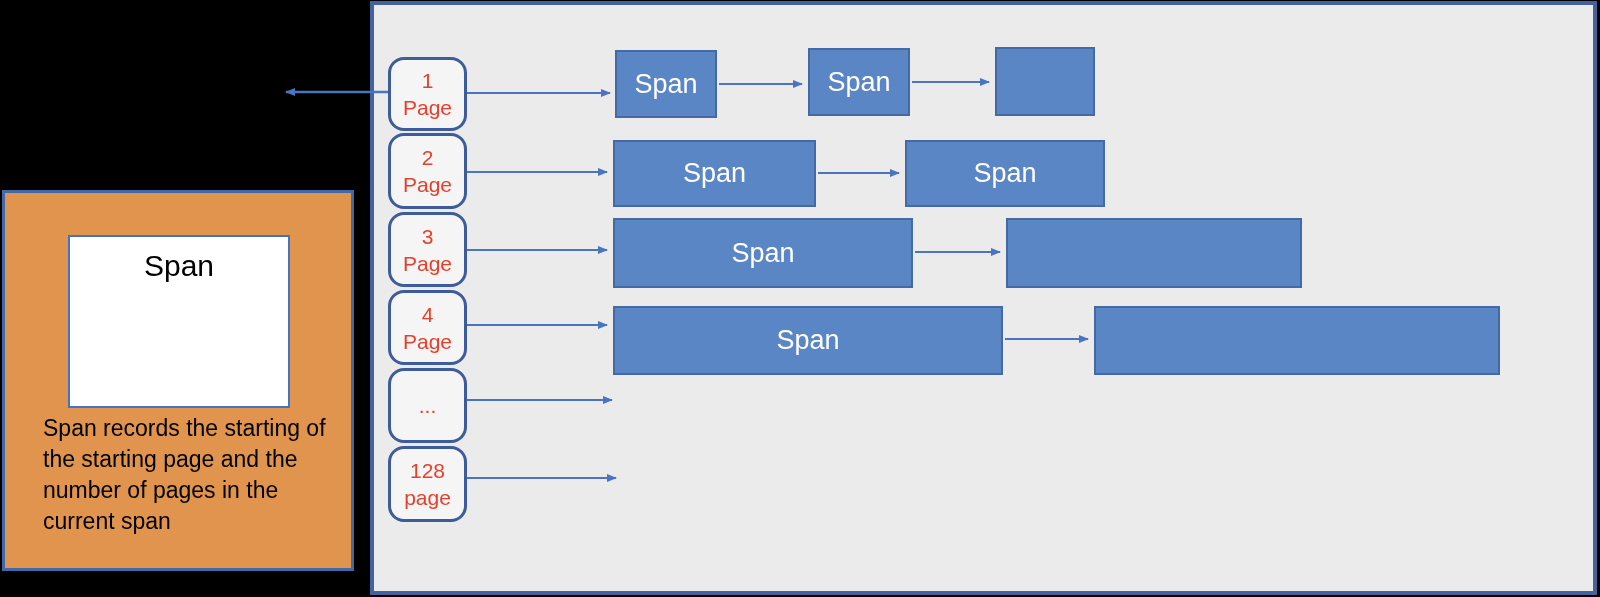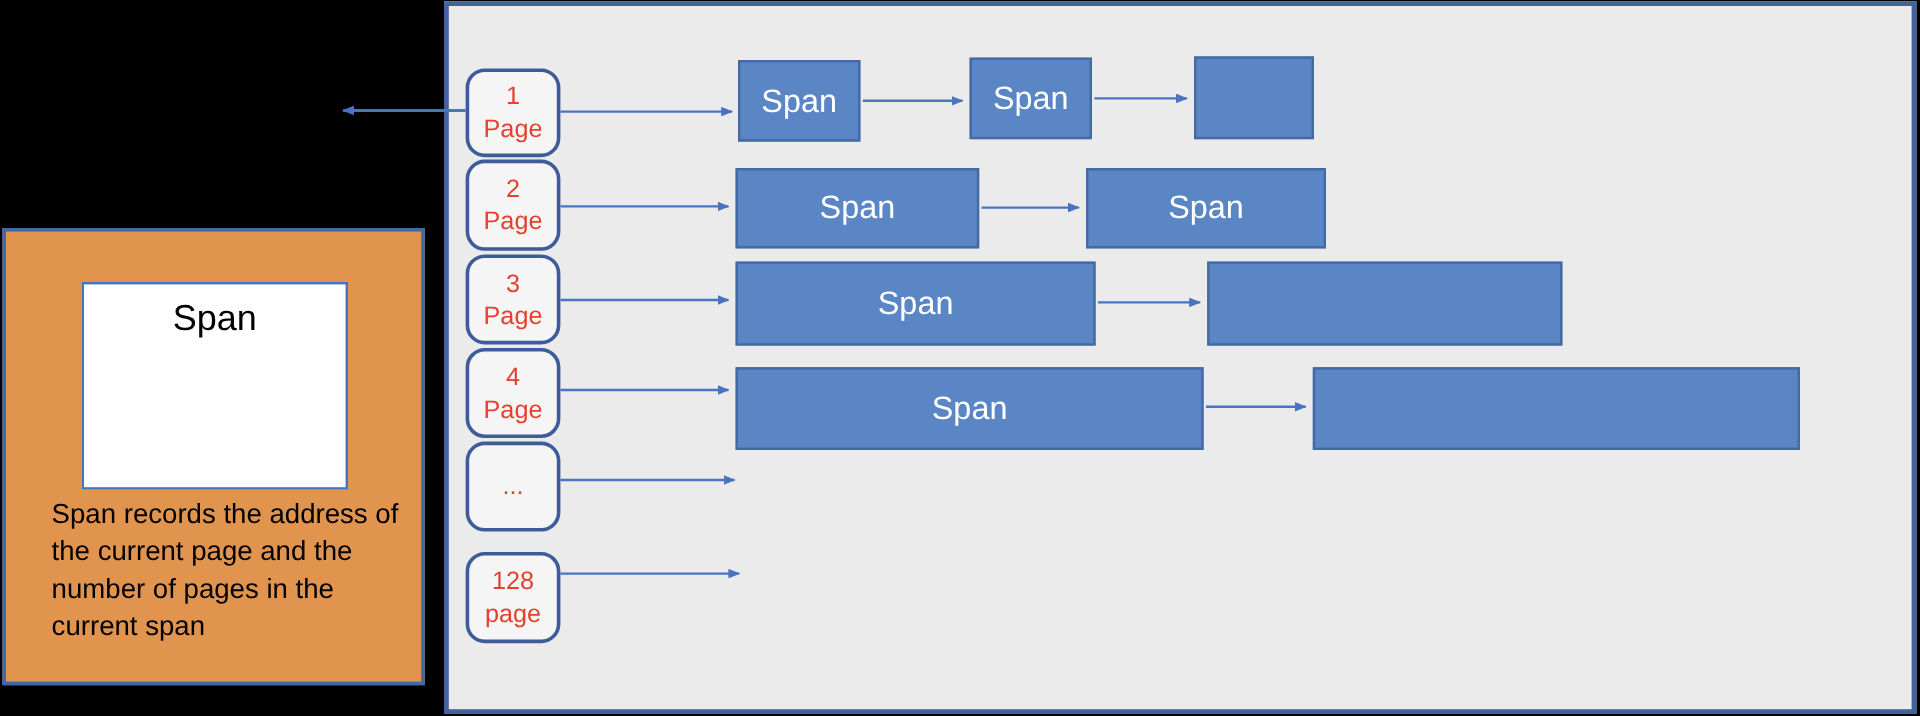--- a/index.html
+++ b/index.html
@@ -117,21 +117,21 @@
     <div>Page</div>
   </div>
   <div class="bucket" style="top:290px;height:75px">
     <div>4</div>
     <div>Page</div>
   </div>
   <div class="bucket" style="top:368px;height:75px">
     <div>...</div>
     <div></div>
   </div>
-  <div class="bucket" style="top:460px;height:76px">
+  <div class="bucket" style="top:446px;height:76px">
     <div>128</div>
     <div>page</div>
   </div>
 
   <div class="span-box" style="left:615px;top:50px;width:102px;height:68px">Span</div>
   <div class="span-box" style="left:808px;top:48px;width:102px;height:68px">Span</div>
   <div class="span-box" style="left:995px;top:47px;width:100px;height:69px"></div>
 
   <div class="span-box" style="left:613px;top:140px;width:203px;height:67px">Span</div>
   <div class="span-box" style="left:905px;top:140px;width:200px;height:67px">Span</div>
@@ -139,21 +139,21 @@
   <div class="span-box" style="left:613px;top:218px;width:300px;height:70px">Span</div>
   <div class="span-box" style="left:1006px;top:218px;width:296px;height:70px"></div>
 
   <div class="span-box" style="left:613px;top:306px;width:390px;height:69px">Span</div>
   <div class="span-box" style="left:1094px;top:306px;width:406px;height:69px"></div>
 
   <div class="note">
     <div class="struct">
       <div class="struct-title">Span</div>
     </div>
-    <div class="caption">Span records the address of the current page and the number of pages in the current span</div>
+    <div class="caption">Span records the starting of the starting page and the number of pages in the current span</div>
   </div>
 
   <svg class="arrow-layer" width="1600" height="597" viewBox="0 0 1600 597">
     <defs>
       <marker id="ah" markerWidth="10" markerHeight="8" refX="9" refY="4" orient="auto" markerUnits="userSpaceOnUse">
         <path d="M0,0 L10,4 L0,8 Z" fill="#4a74c0"></path>
       </marker>
     </defs>
     <g stroke="#4a74c0" stroke-width="2">
       <line x1="388" y1="92" x2="286" y2="92" marker-end="url(#ah)" stroke-width="2.5"></line>

